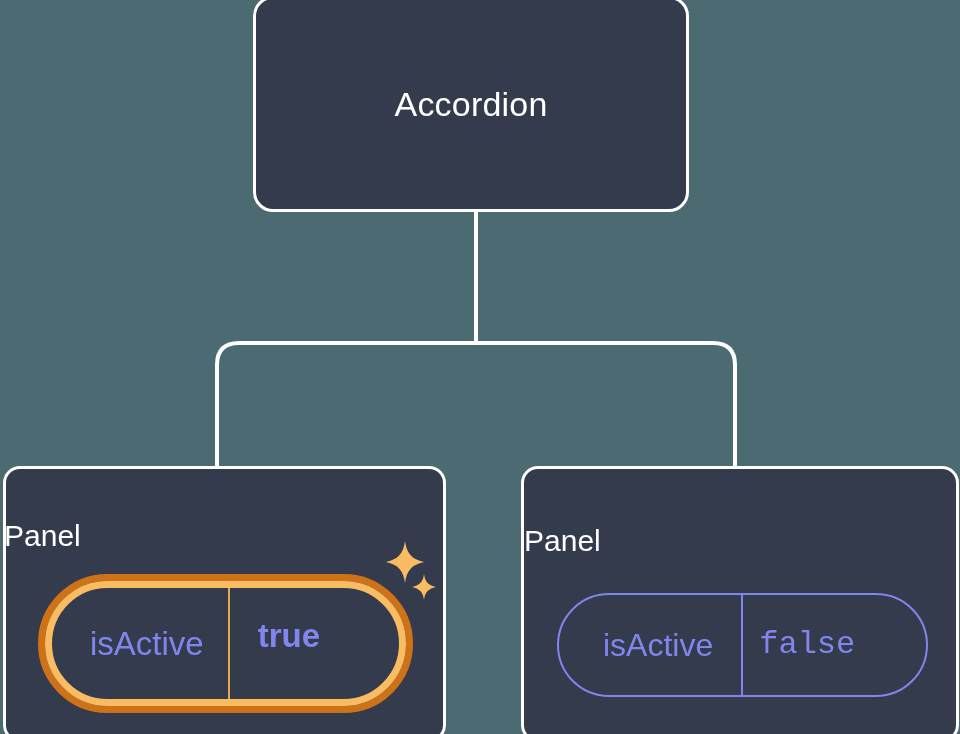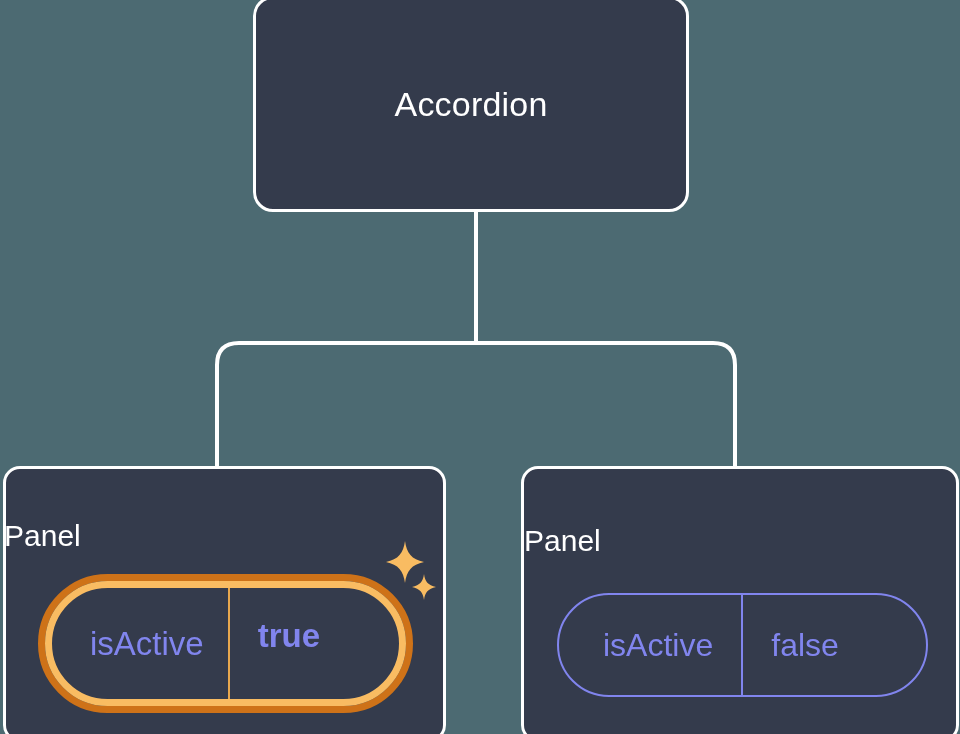--- a/index.html
+++ b/index.html
@@ -111,22 +111,23 @@
     justify-content: center;
     color: #8185ee;
     font-size: 32px;
     line-height: 1;
     white-space: nowrap;
   }
   .prop-pill .prop-key {
     padding: 0 28px 0 44px;
   }
   .prop-pill .prop-val {
-    padding: 0 44px 0 28px;
+    padding: 0 44px 0 16px;
     border-left: 2px solid #8185ee;
+    font-family: Liberation Mono, monospace;
   }
 
   .prop-pill-right {
     left: 33px;
     top: 124px;
     width: 371px;
     height: 104px;
   }
 
   

